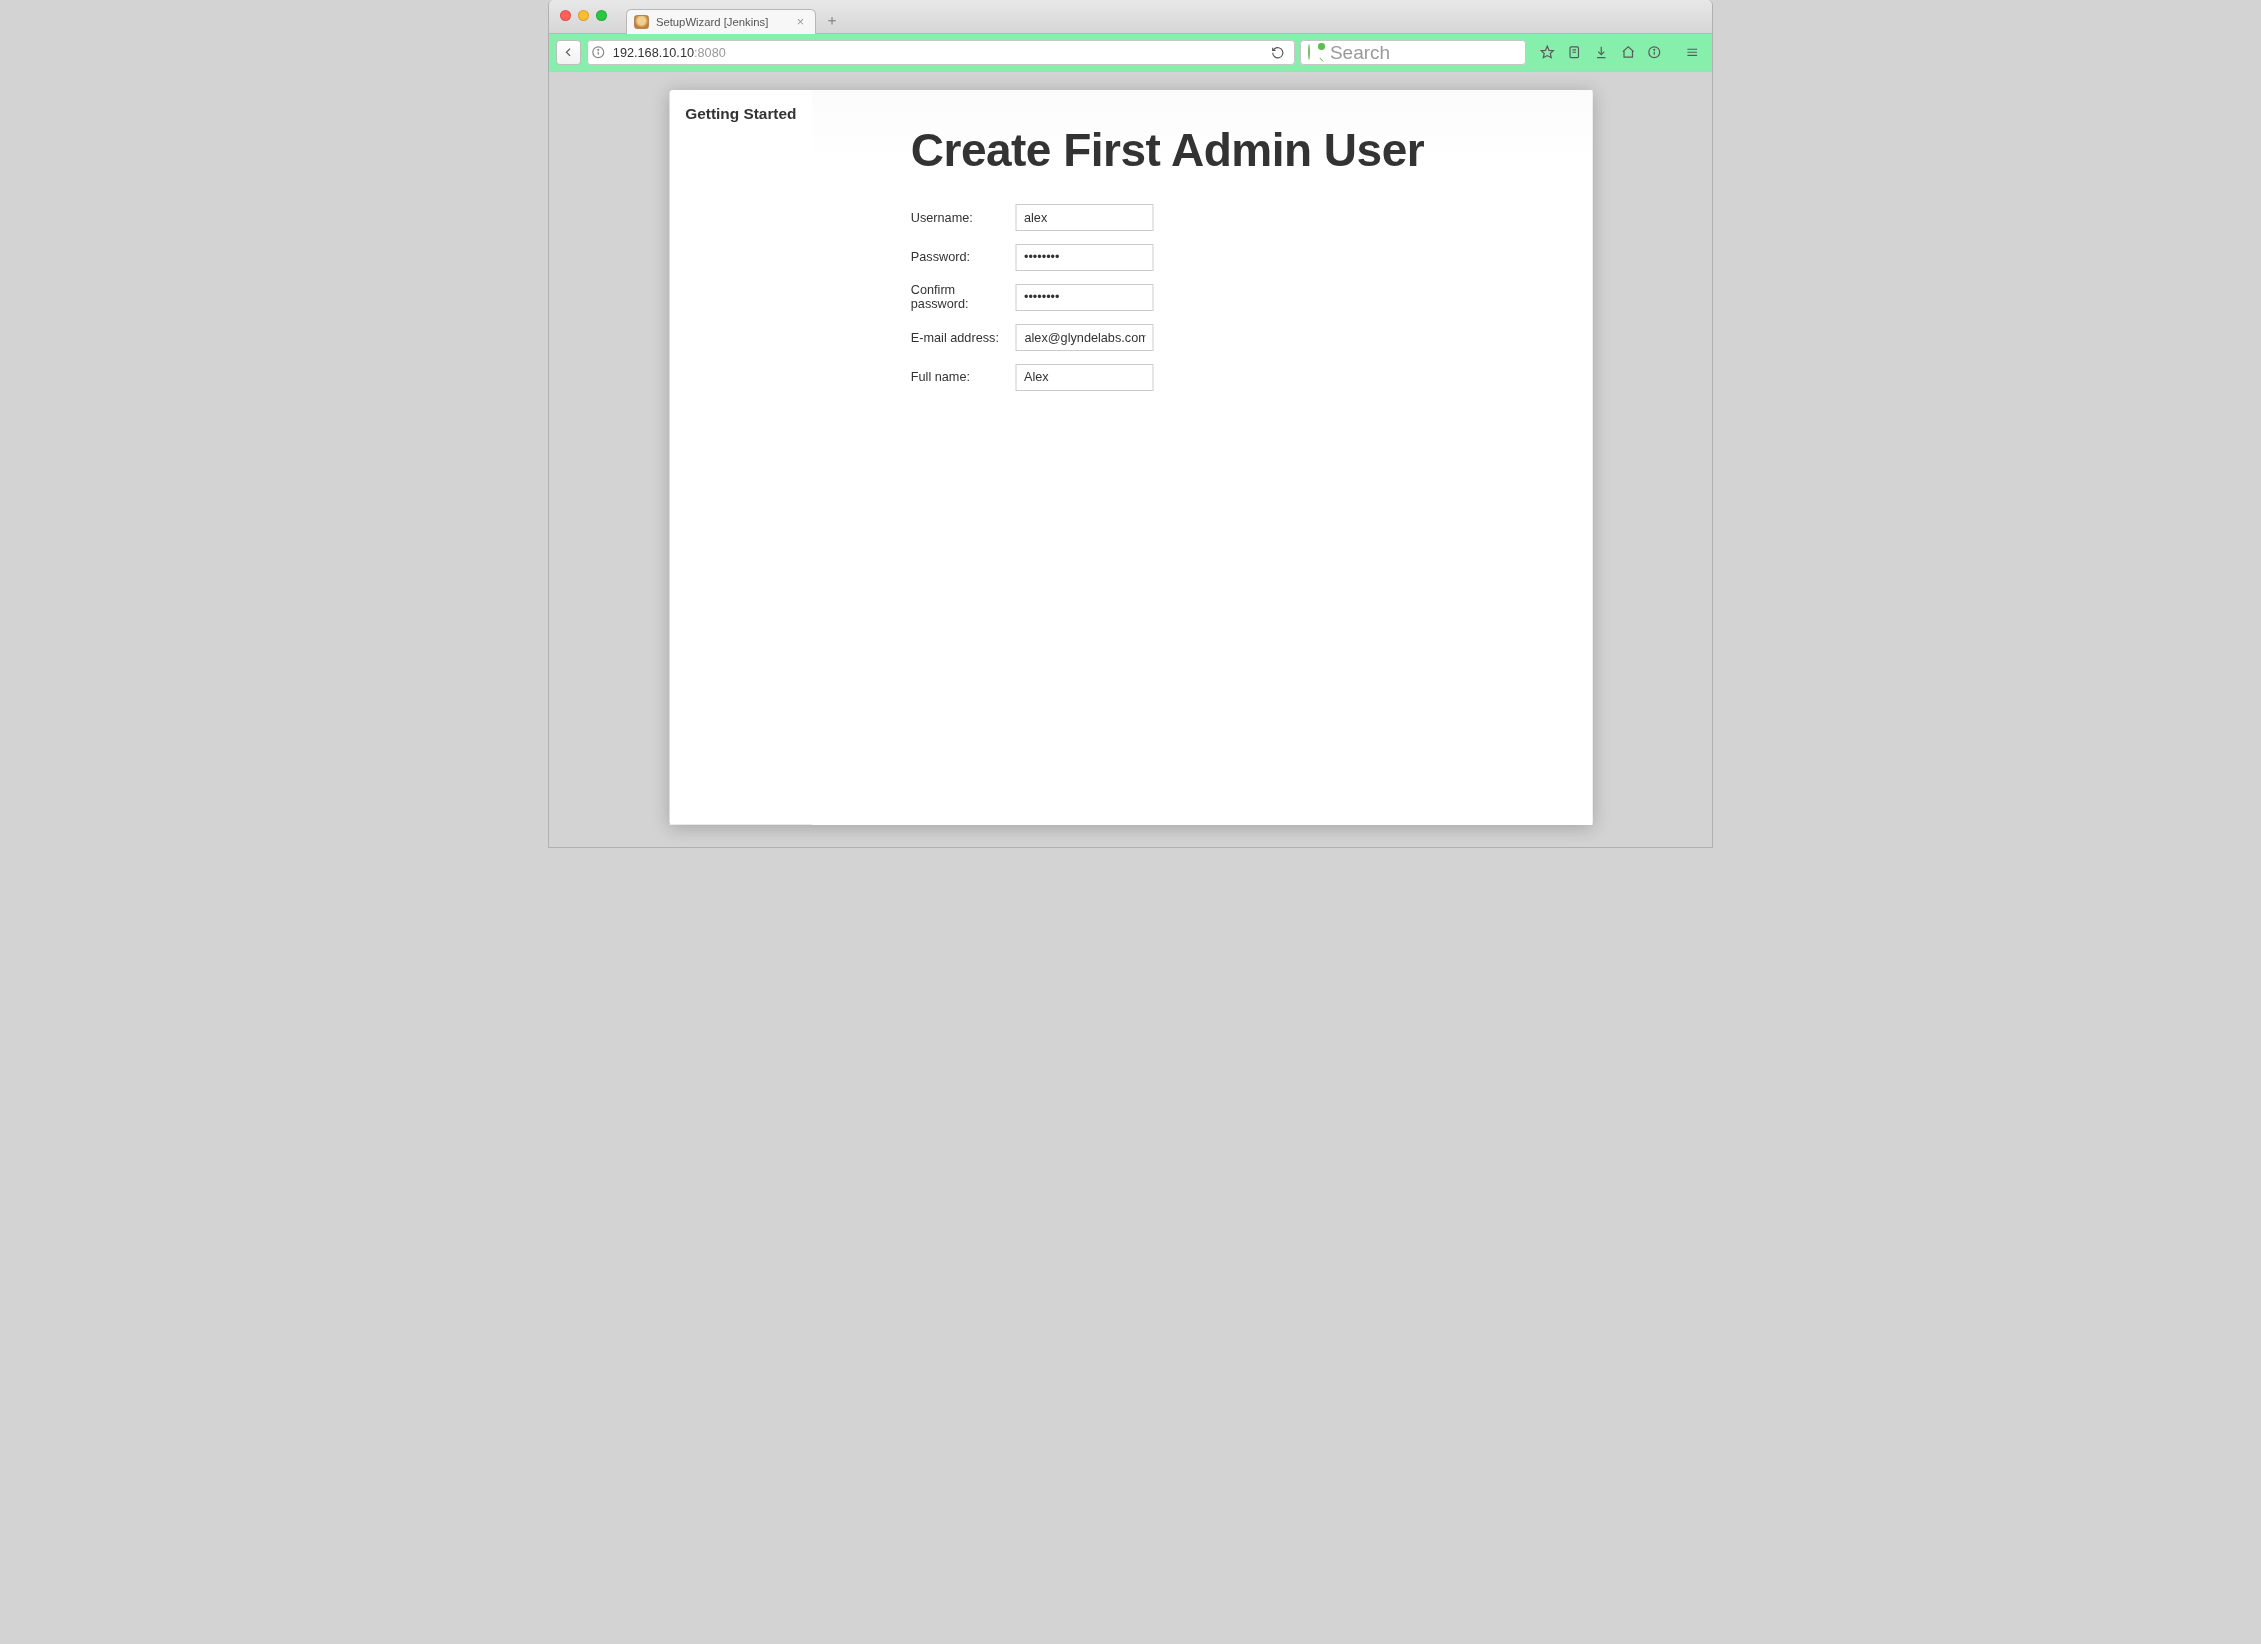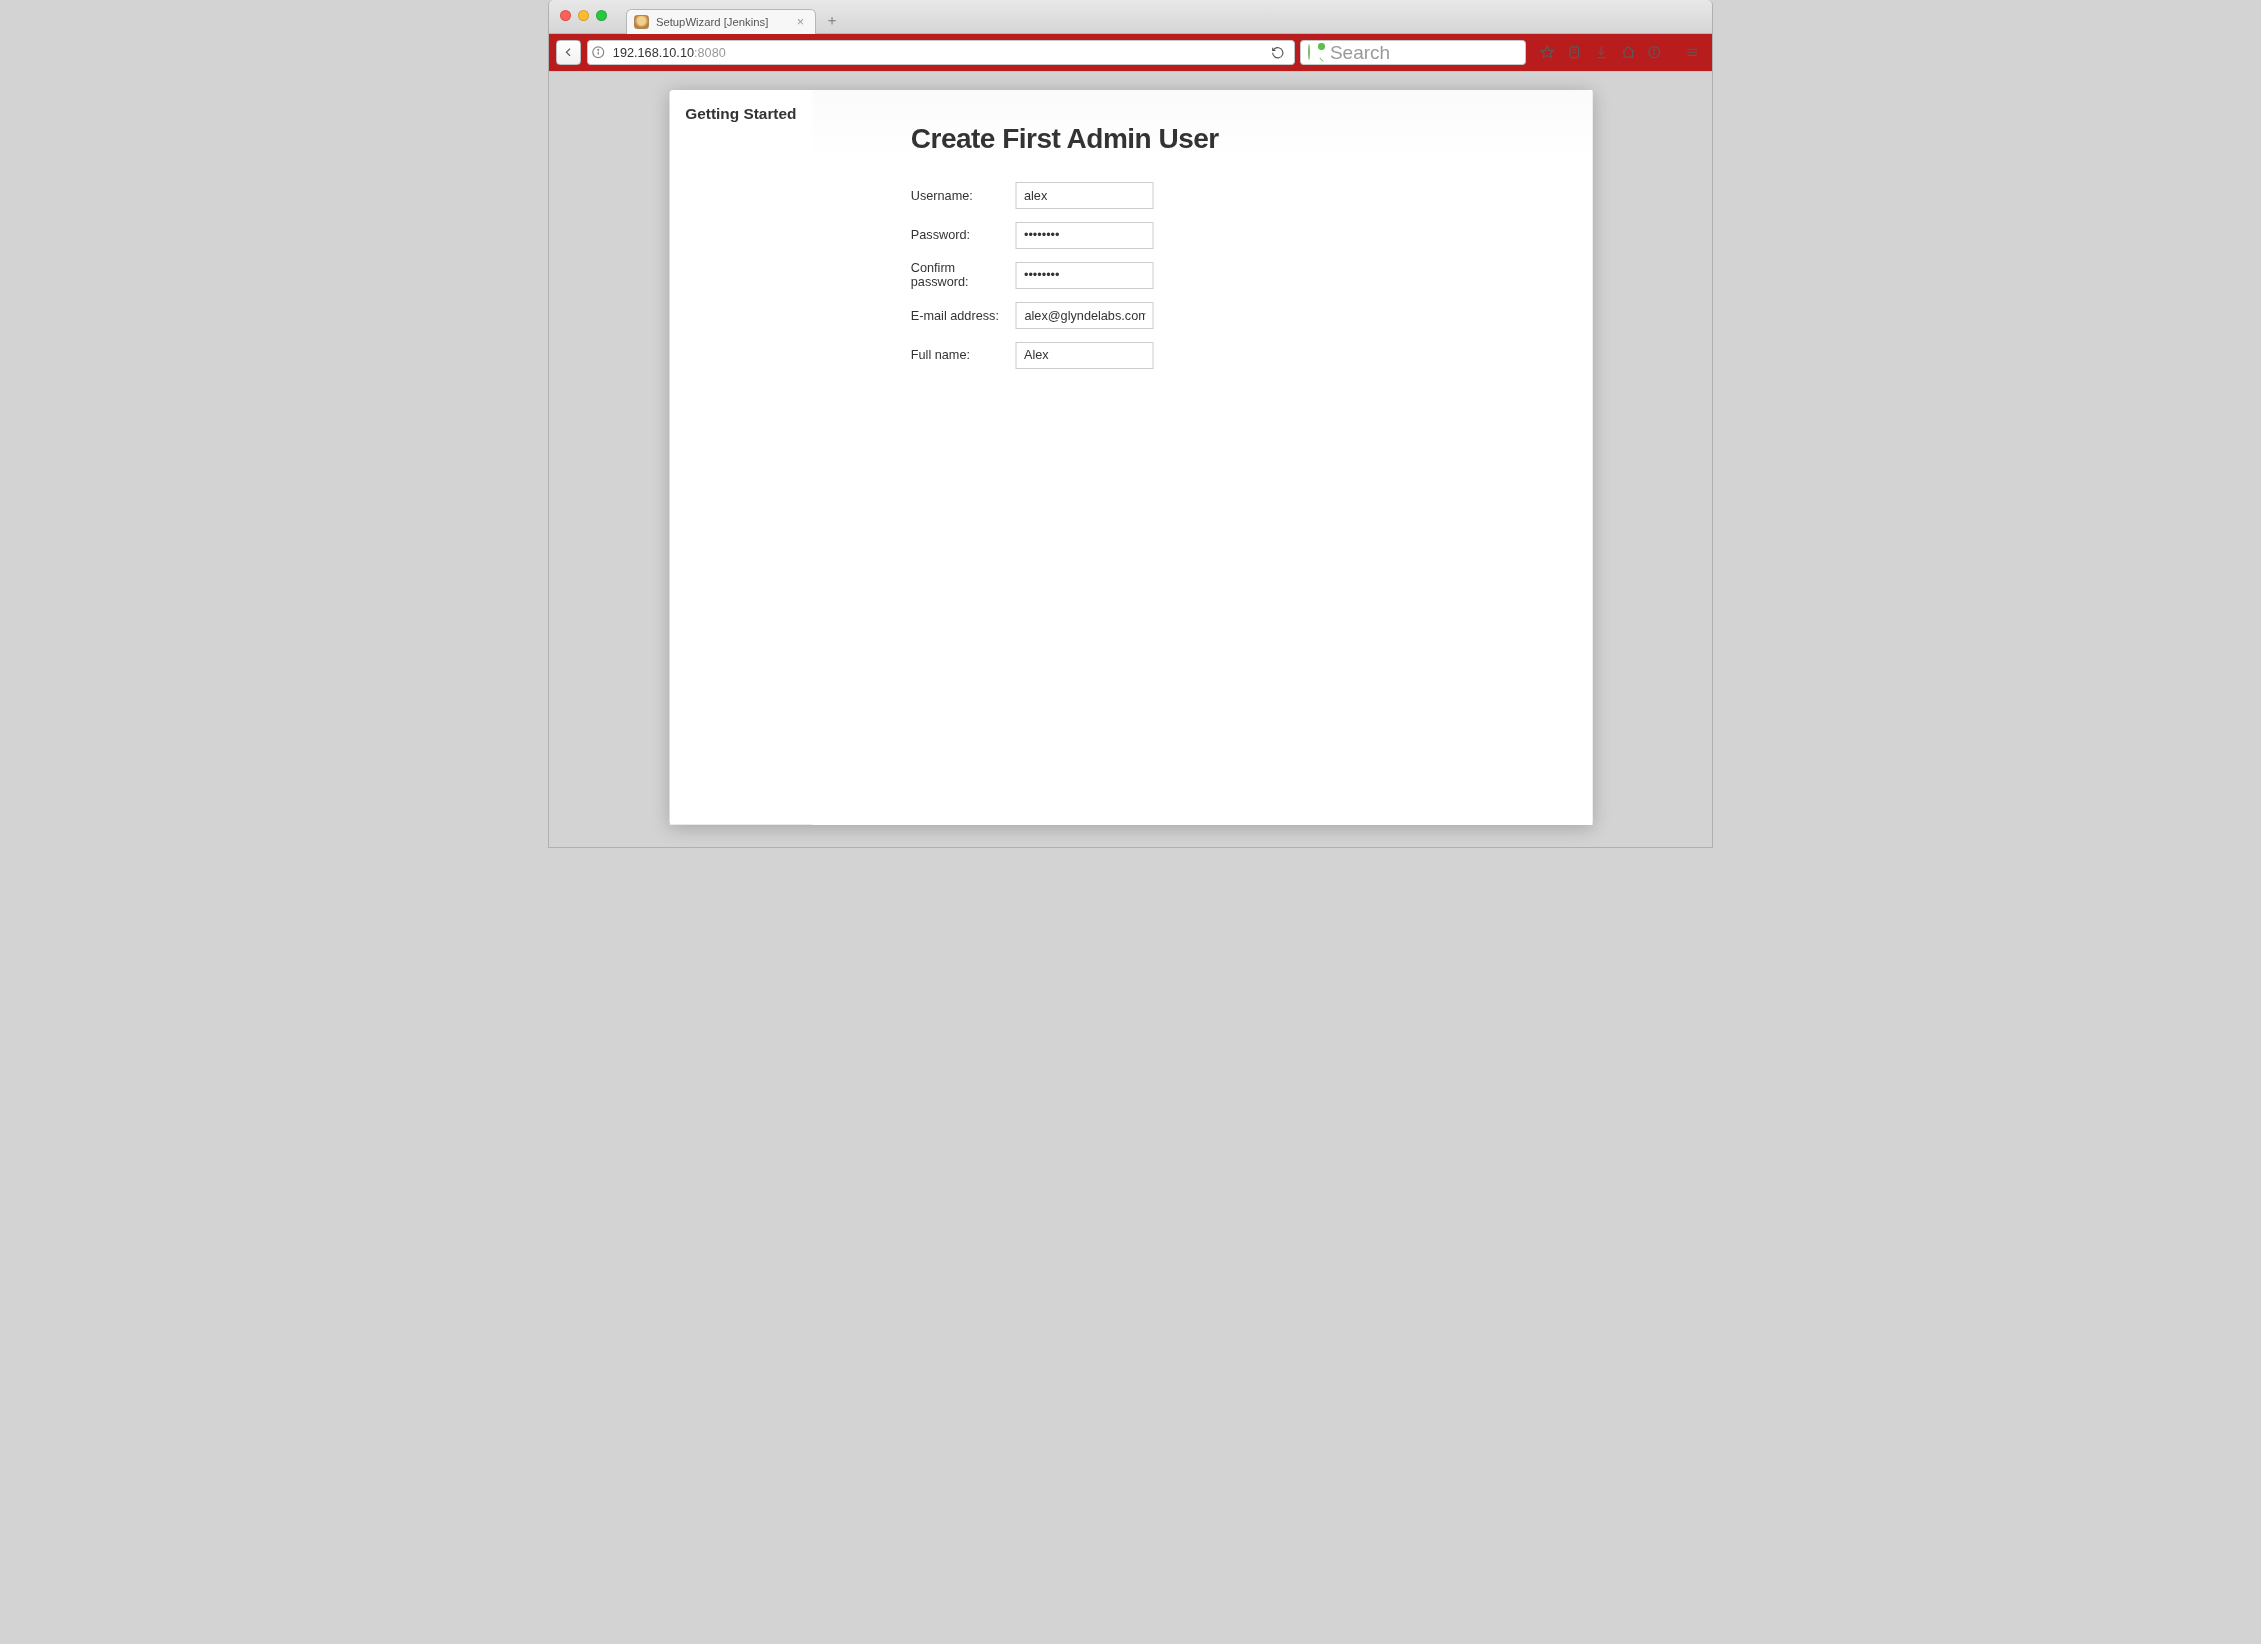--- a/index.html
+++ b/index.html
@@ -80,21 +80,21 @@
     width: 25px; height: 22px;
     display: flex; align-items: center; justify-content: center;
     color:#777; font-size: 14.5px; cursor: pointer;
     margin-left: 3.6px;
     margin-bottom: 1.8px;
   }
 
   
   .toolbar {
     height: 38px;
-    background: #b91c1c;
+    background: #86efac;
     border-bottom: 0.9px solid #c6c6c6;
     display: flex;
     align-items: center;
     padding: 0 7.2px;
     gap: 5.4px;
   }
   .ico-btn {
     width: 25px; height: 25px;
     display:flex; align-items:center; justify-content:center;
     color:#5a5a5a;
@@ -180,21 +180,21 @@
   }
   .modal-header h3 { font-size: 15.4px; font-weight: 700; color:#333; }
 
   .modal-body {
     flex:1;
     padding: 33px 16.3px 16.3px 98px;
     background: linear-gradient(to bottom, #fbfbfb 0%, #fff 10%);
     overflow:auto;
   }
   .modal-body h1 {
-    font-size: 28px;
+    font-size: 46px;
     font-weight: 700;
     color:#333;
     margin-bottom: 27px;
     letter-spacing: -0.5px;
   }
 
   .form-row {
     display:flex;
     align-items:center;
     margin-bottom: 12.7px;

